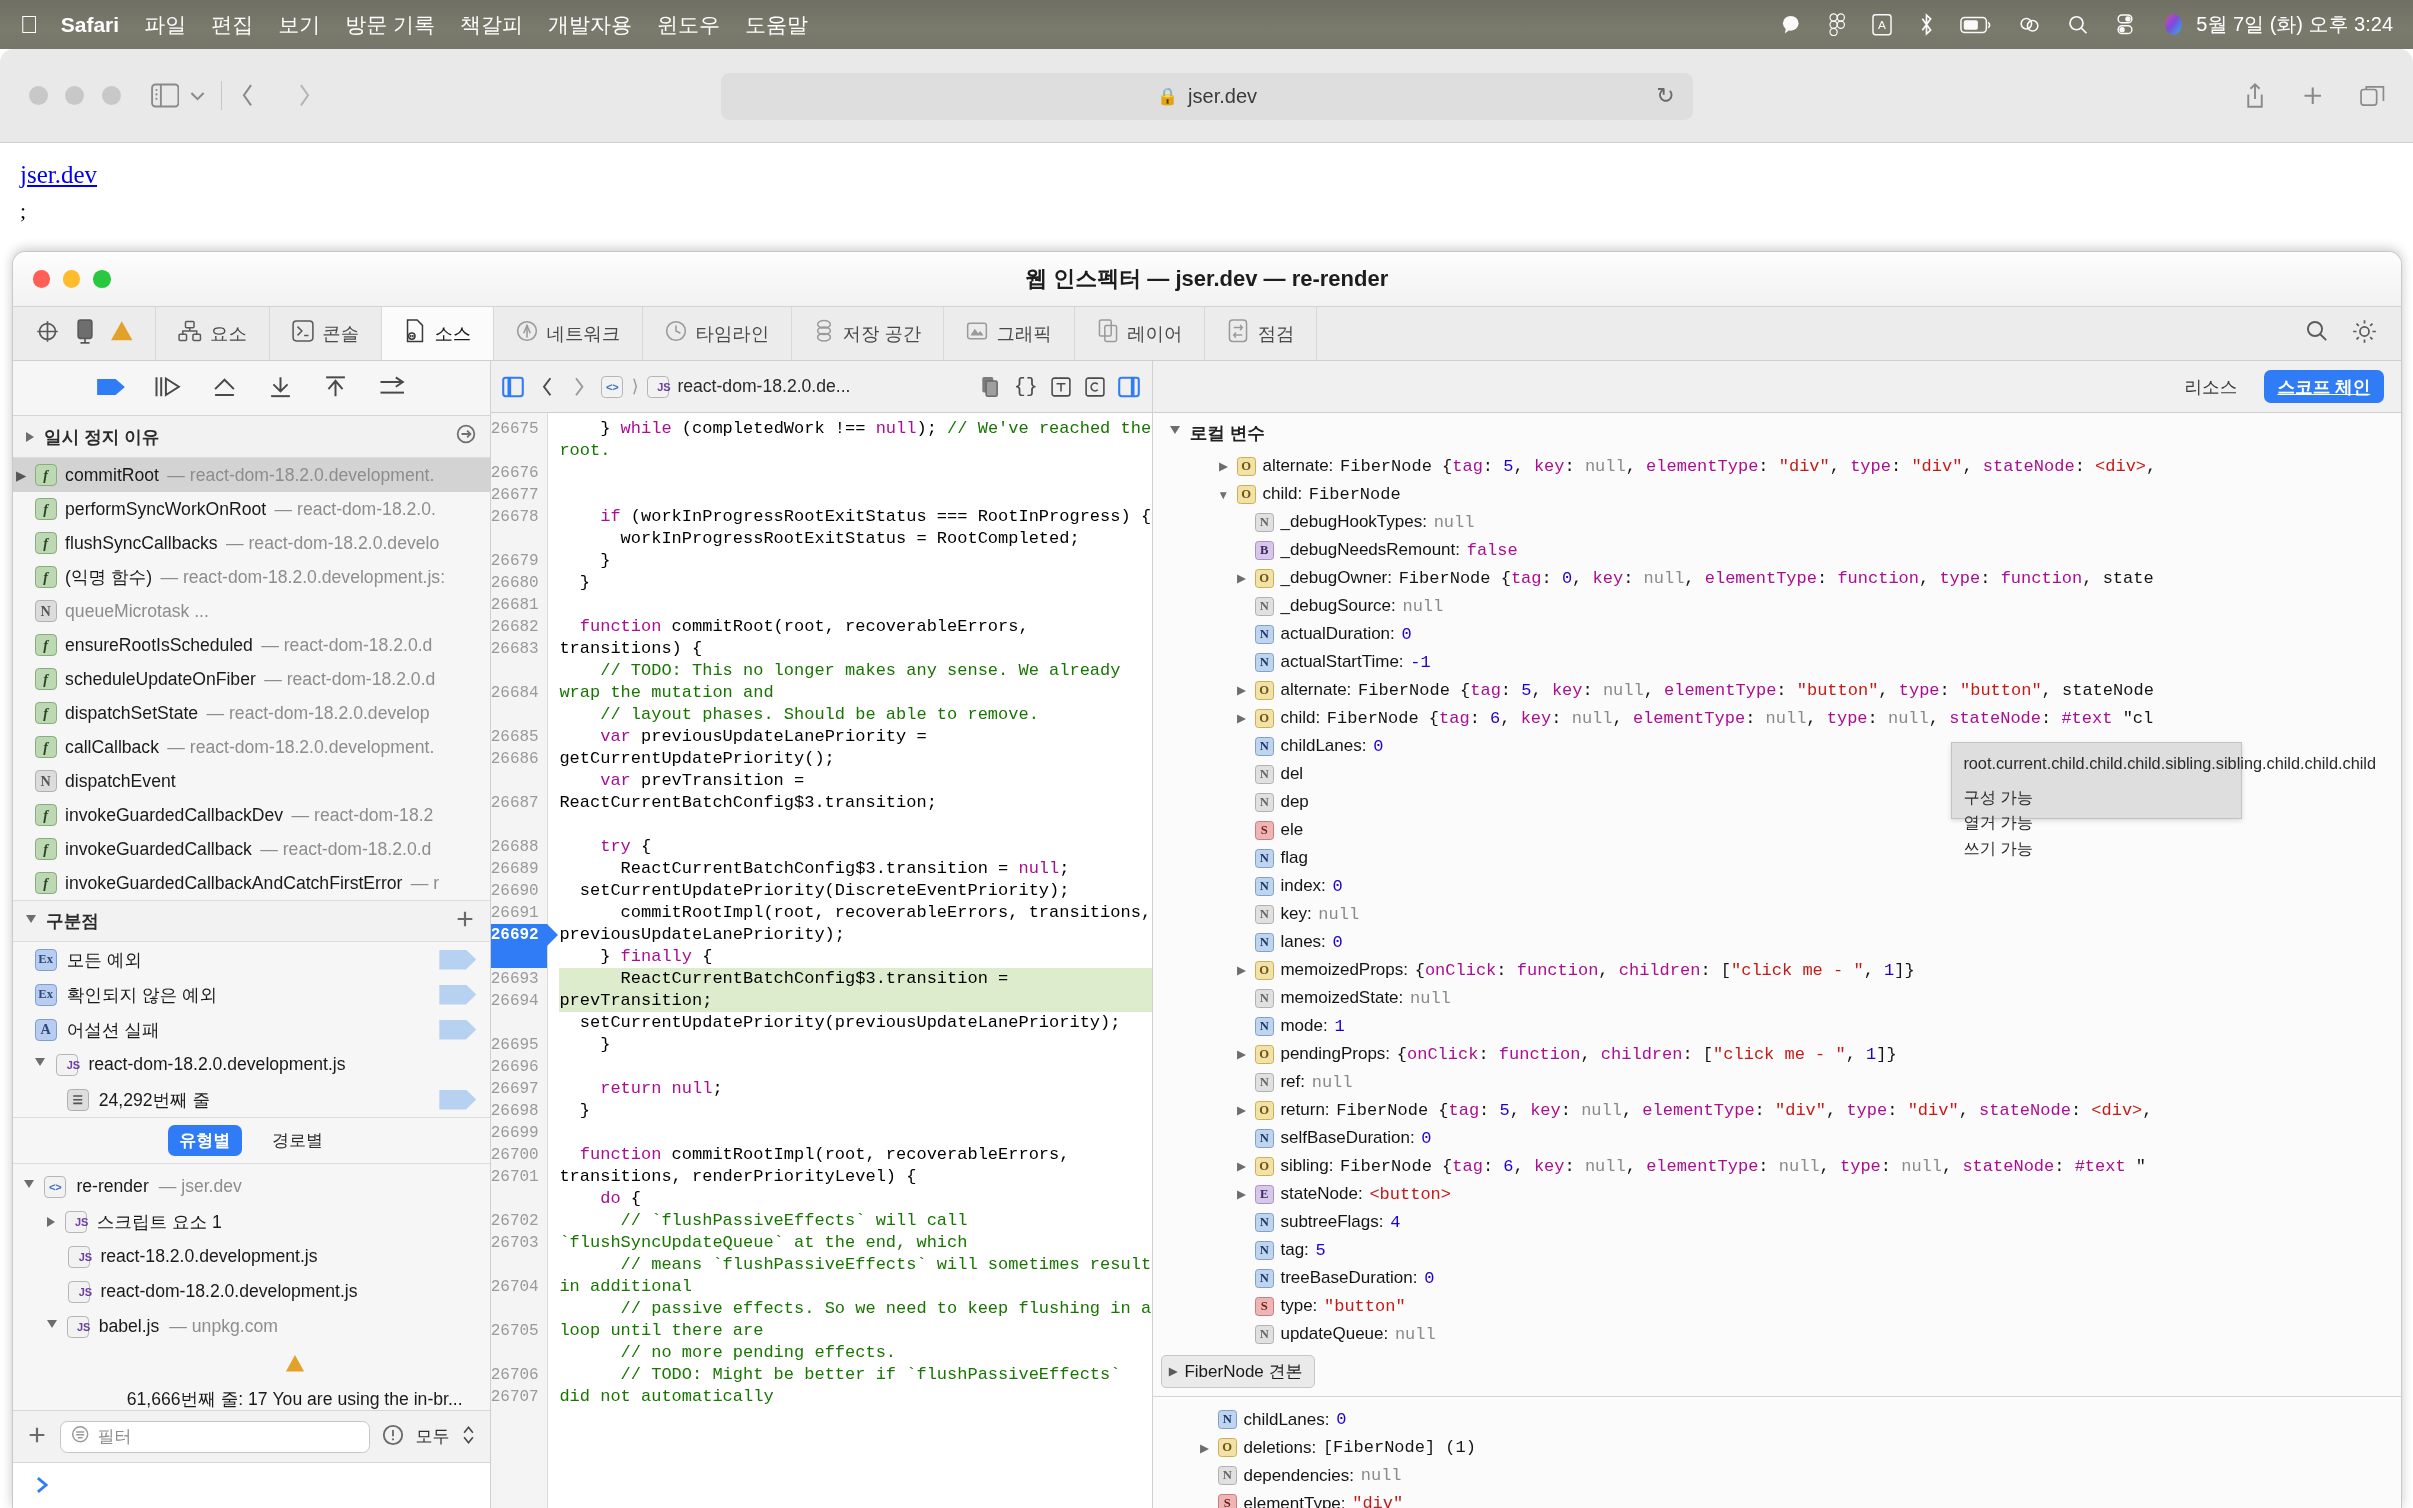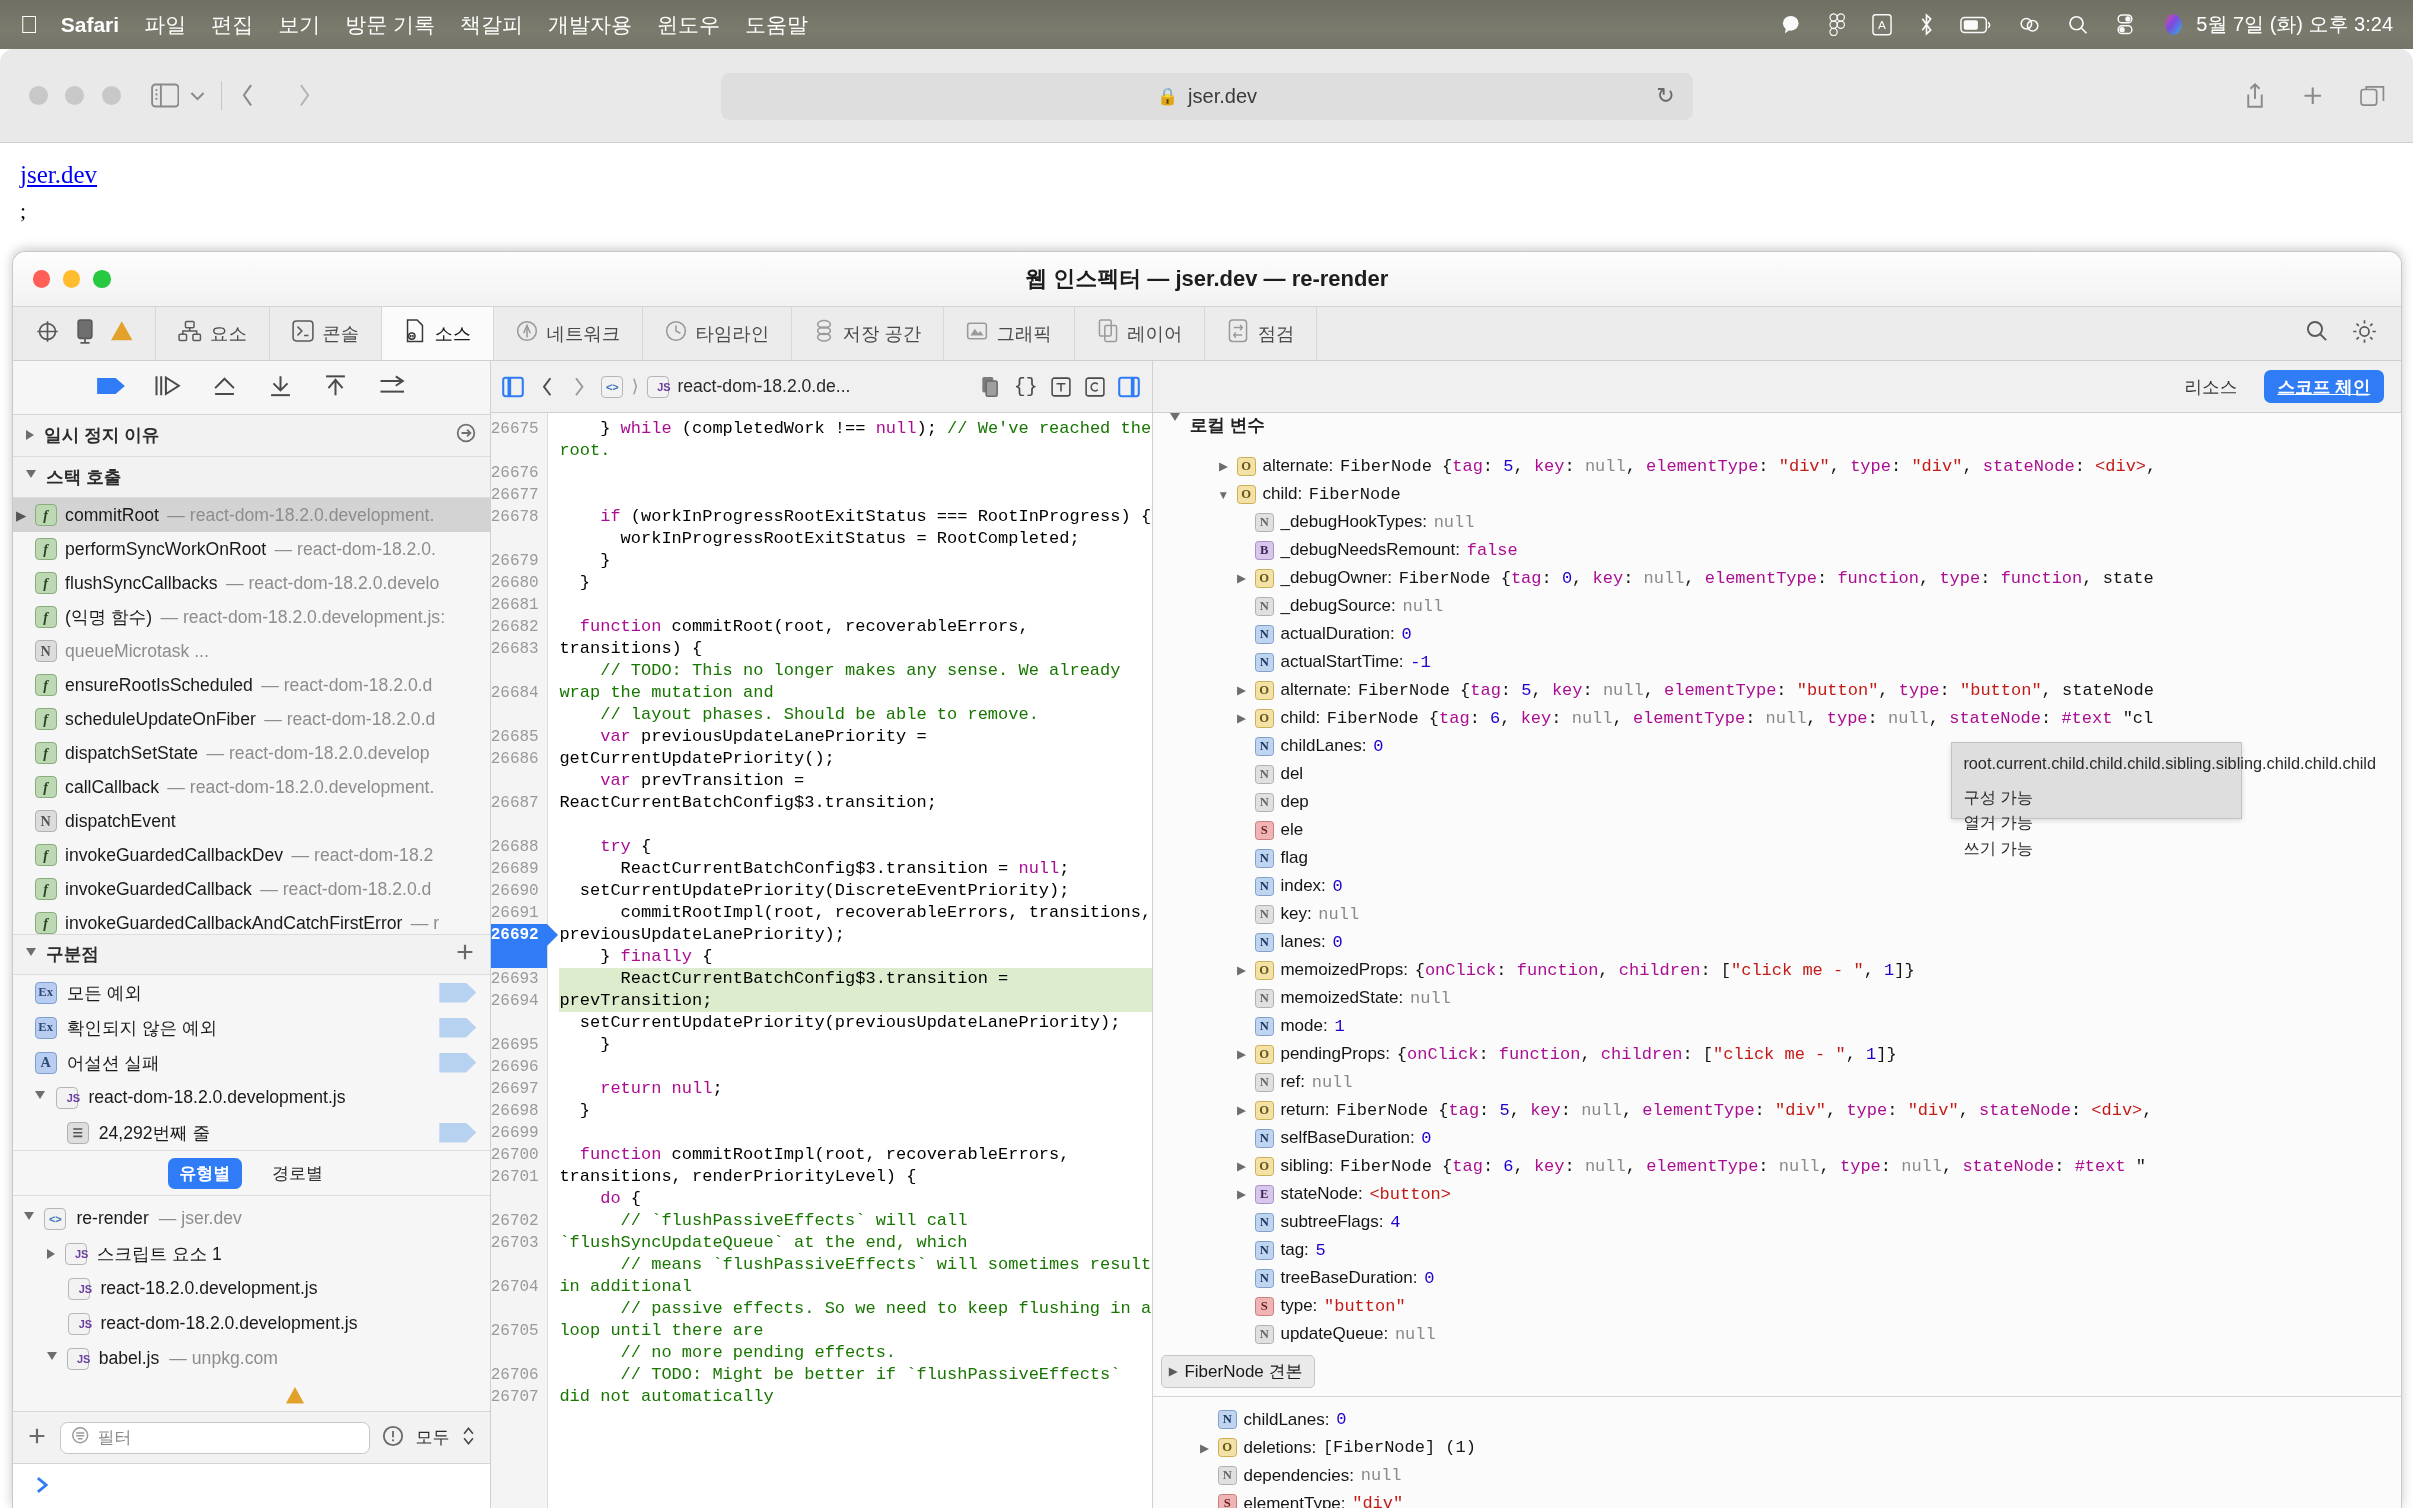--- a/index.html
+++ b/index.html
@@ -174,21 +174,21 @@
   .kw { color:#aa0d91; }
   .cm { color:#177500; }
 
   
   .sc-header {
     height: 52px; display:flex; align-items:center; justify-content:flex-end; gap: 13.4px;
     padding: 0 17px; background:#f0f0f0; border-bottom: 0.8px solid #cfcfcf; font-size: 17.6px; color:#3a3a3a;
   }
   .pill { padding: 4.2px 13.4px; border-radius: 6.7px; }
   .pill.on { background:#2f7cf6; color:#fff; font-weight:700; text-decoration: underline; }
-  .sc-title { height: 39px; display:flex; align-items:flex-start; gap:10px; padding-left:17px; font-size:17.6px; font-weight:700; color:#222; }
+  .sc-title { height: 39px; display:flex; align-items:center; gap:10px; padding-left:17px; font-size:17.6px; font-weight:700; color:#222; }
   .sc-list { flex:1; overflow:hidden; font-family:"Liberation Sans", sans-serif; font-size: 17px; }
   .sc-row { height: 28px; display:flex; align-items:center; gap: 6.7px; white-space:nowrap; color:#141414; }
   .sc-row .ar { width:13.4px; flex:0 0 13.4px; display:flex; align-items:center; justify-content:center; }
   .tbadge { width: 19px; height: 19px; flex:0 0 19px; border-radius:3.4px; display:flex; align-items:center;
             justify-content:center; font-size: 12.6px; font-weight:700; font-family:"Liberation Serif",serif; }
   .tb-N { background:#bfd4ef; border:0.8px solid #7f9fcd; color:#1c3a66; }
   .tb-Nn{ background:#e0e0e0; border:0.8px solid #b0b0b0; color:#666; }
   .tb-B { background:#d7c7ea; border:0.8px solid #a98fcc; color:#40275e; }
   .tb-O { background:#f2e2a8; border:0.8px solid #cdae52; color:#6b5411; }
   .tb-S { background:#efb4b4; border:0.8px solid #cc7c7c; color:#6e1f1f; }
@@ -558,24 +558,20 @@
         <span class="tri"></span>
         <span>일시 정지 이유</span>
         <span class="right-ic">
           <svg width="20" height="20" viewBox="0 0 18 18" fill="none" stroke="#6f6f6f" stroke-width="1.6">
               <circle cx="9" cy="9" r="7.5"></circle>
               <path d="M5 9 L13 9 M10 6 L13 9 L10 12"></path>
             </svg>
         </span>
       </div>
 
-      <div class="sec-header">
-        <span class="tri down"></span>
-        <span>스택 호출</span>
-      </div>
 
       <div class="stack-list" id="call-stack-list">
           <div class="stack-row active" style="position: relative;">
             <span style="position:absolute;left:3.4px;color:#555;font-size:13.4px">▶</span>
             <span class="badge f">f</span>
             <span>commitRoot</span>
             <span class="dim"> — react-dom-18.2.0.development.</span>
           </div>
           <div class="stack-row" style="position: relative;">
             <span class="badge f">f</span>

